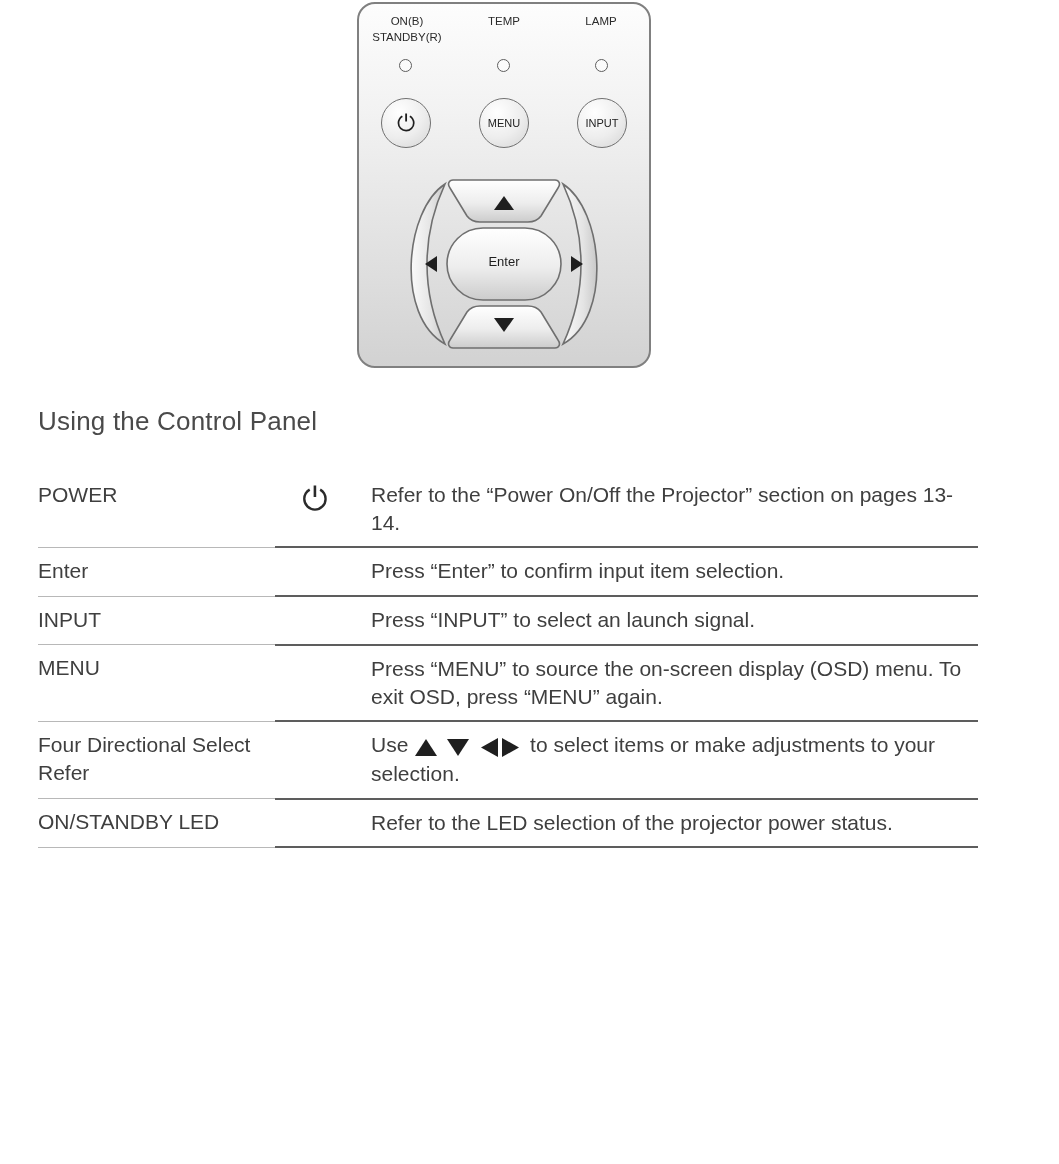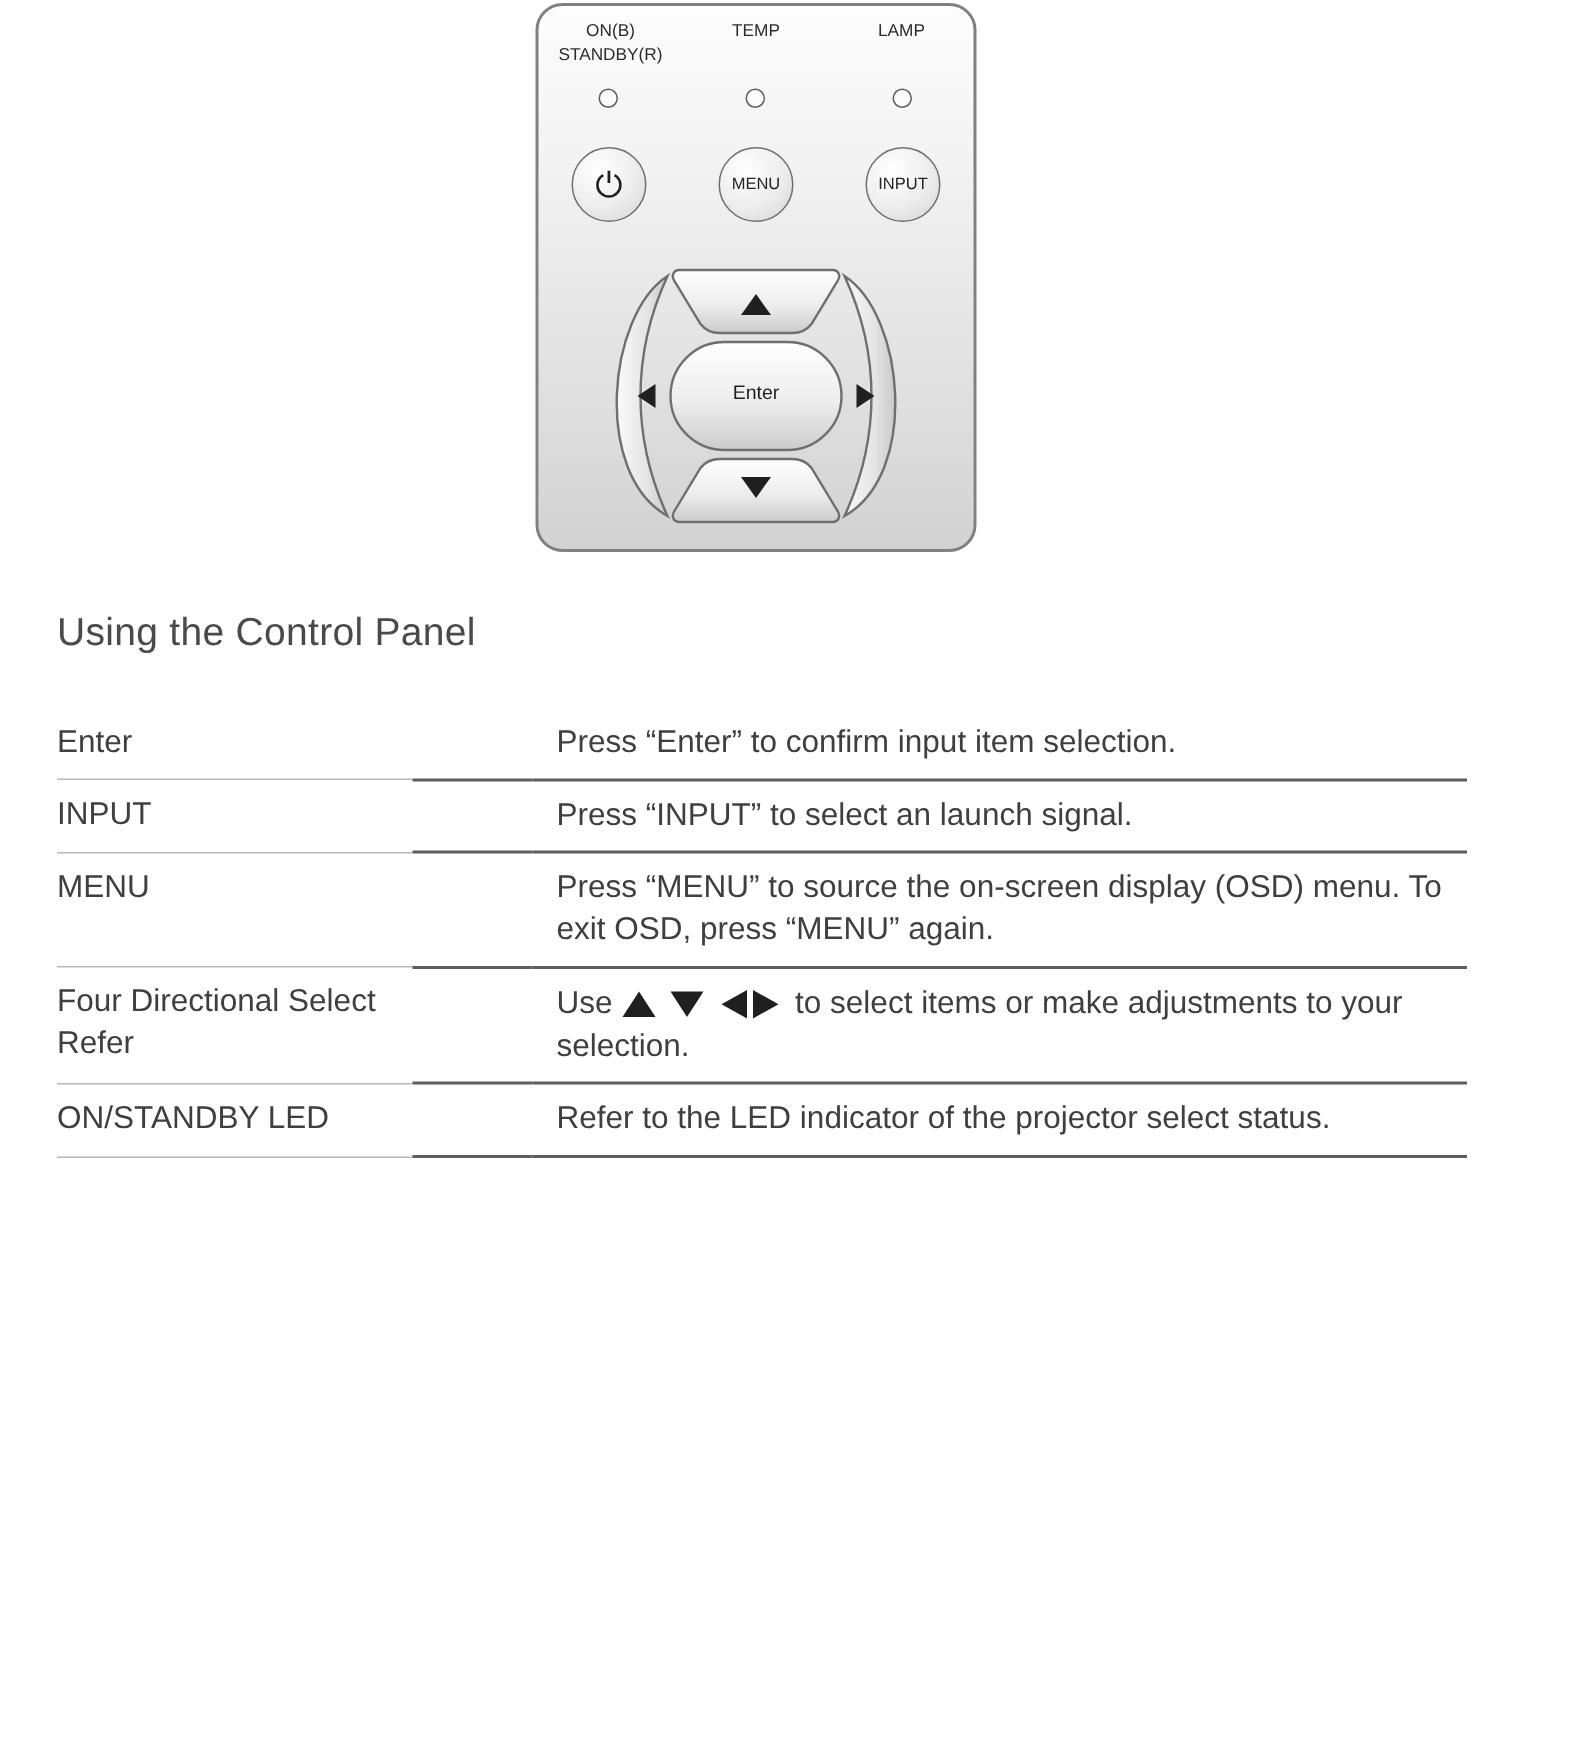--- a/index.html
+++ b/index.html
@@ -253,20 +253,27 @@
     </svg>
     <div class="enter-text">Enter</div>
   </div>
 </div>
 
 <div class="heading">Using the Control Panel</div>
 
 <table class="tbl">
   <tbody>
     <tr>
+      <td class="c-term">POWER</td>
+      <td class="c-icon">
+        <span class="icon-power">⏻</span>
+      </td>
+      <td class="c-desc">Refer to the “Power On/Off the Projector” section on pages 13-14.</td>
+    </tr>
+    <tr>
       <td class="c-term">Enter</td>
       <td class="c-icon"></td>
       <td class="c-desc">Press “Enter” to confirm input item selection.</td>
     </tr>
     <tr>
       <td class="c-term">INPUT</td>
       <td class="c-icon"></td>
       <td class="c-desc">Press “INPUT” to select an launch signal.</td>
     </tr>
     <tr>
@@ -286,16 +293,16 @@
             <polygon points="67,10.5 84,1 84,20" fill="#1f1f1f"></polygon>
             <polygon points="105,10.5 88,1 88,20" fill="#1f1f1f"></polygon>
           </svg>
         </span>
         <span>to select items or make adjustments to your selection.</span>
       </td>
     </tr>
     <tr>
       <td class="c-term">ON/STANDBY LED</td>
       <td class="c-icon"></td>
-      <td class="c-desc">Refer to the LED indicator of the projector select status.</td>
+      <td class="c-desc">Refer to the LED selection of the projector power status.</td>
     </tr>
   </tbody>
 </table>
 
 </body></html>

